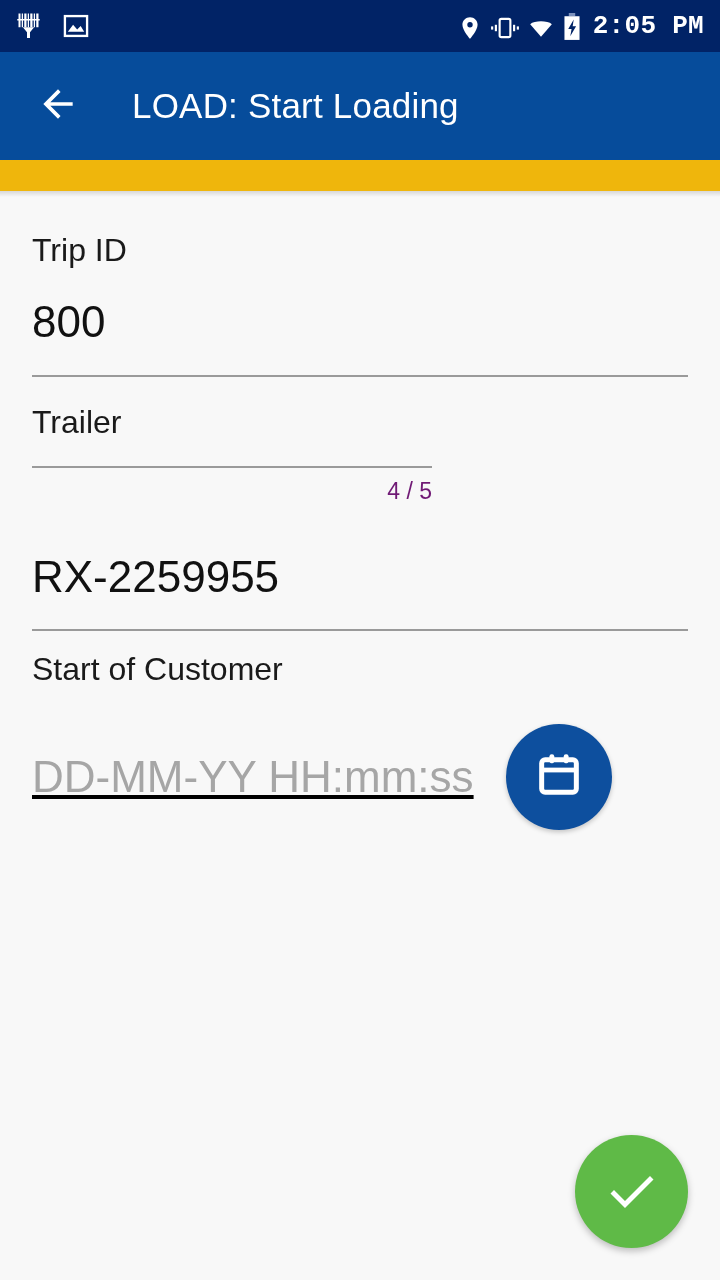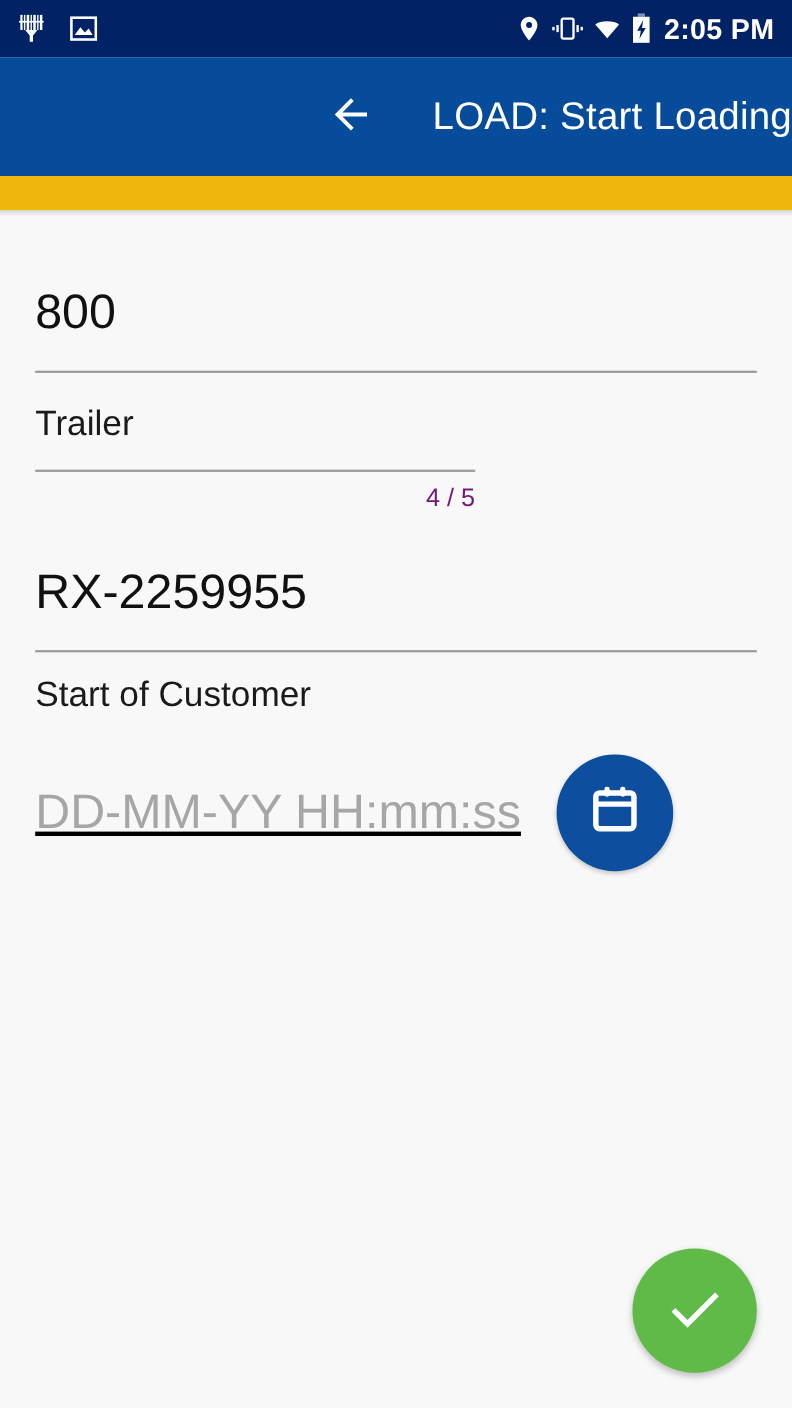--- a/index.html
+++ b/index.html
@@ -10,31 +10,31 @@
     overflow:hidden;
   }
   .phone { position:relative; width:720px; height:1280px; background:#f8f8f8; }
 
   
   .statusbar {
     height:52px; background:#012366;
     display:flex; align-items:center; padding:0 16px;
   }
   .sb-left { display:flex; align-items:center; gap:16px; }
-  .sb-right { margin-left:auto; display:flex; align-items:center; gap:7px; }
+  .sb-right { margin-left:auto; display:flex; align-items:flex-end; gap:7px;font-family:Liberation Mono, monospace; }
   .sb-icon { display:flex; align-items:center; justify-content:center; }
   .sb-time {
     color:#ffffff; font-size:26px; font-weight:bold; letter-spacing:0.3px;
     margin-left:4px;
   }
 
   
   .appbar {
     height:108px; background:#064c9b;
-    display:flex; align-items:center; padding-left:34px;justify-content:flex-end;
+    display:flex; align-items:center; padding-left:34px;
   }
   .back-btn {
     width:48px; height:48px; display:flex; align-items:center; justify-content:center;
     cursor:pointer;
   }
   .appbar-title {
     color:#ffffff; font-size:35px; font-weight:400; margin-left:50px;
     letter-spacing:0.2px;
   }
 
@@ -170,20 +170,21 @@
     </div>
     <div class="appbar-title">LOAD: Start Loading</div>
   </div>
 
   <div class="accent-bar"></div>
   <div class="accent-shadow"></div>
 
   <div class="form">
 
     <div class="field" id="field-trip">
+      <div class="field-label">Trip ID</div>
       <div class="field-value">800</div>
       <div class="underline"></div>
     </div>
 
     <div class="field" id="field-trailer">
       <div class="field-label">Trailer</div>
       <div class="underline"></div>
       <div class="counter">4 / 5</div>
     </div>
 

